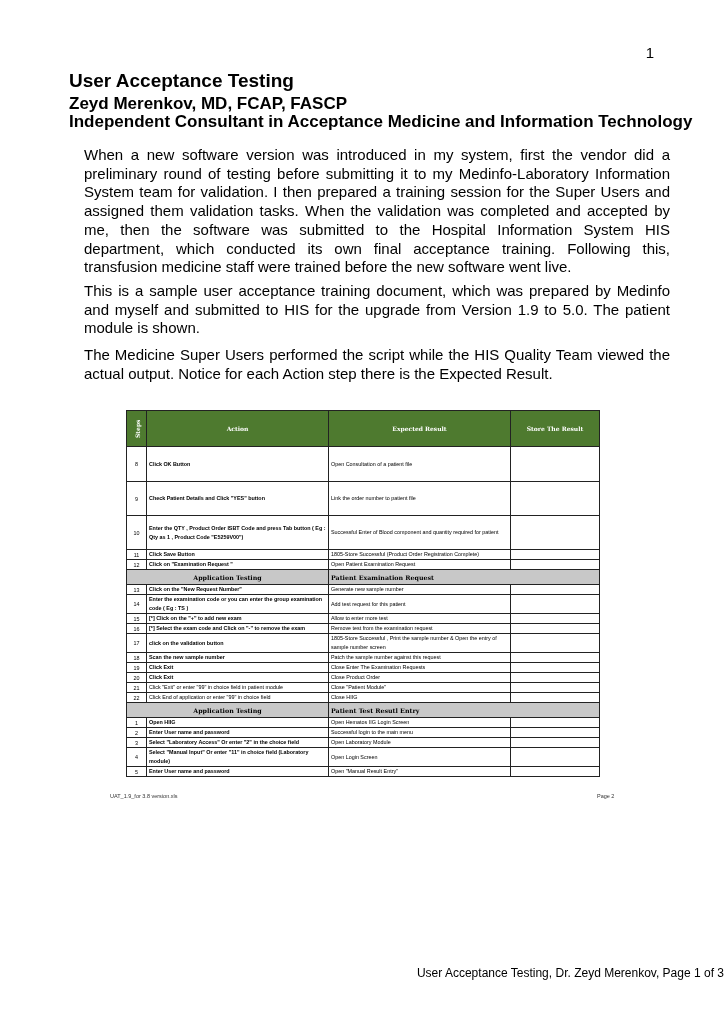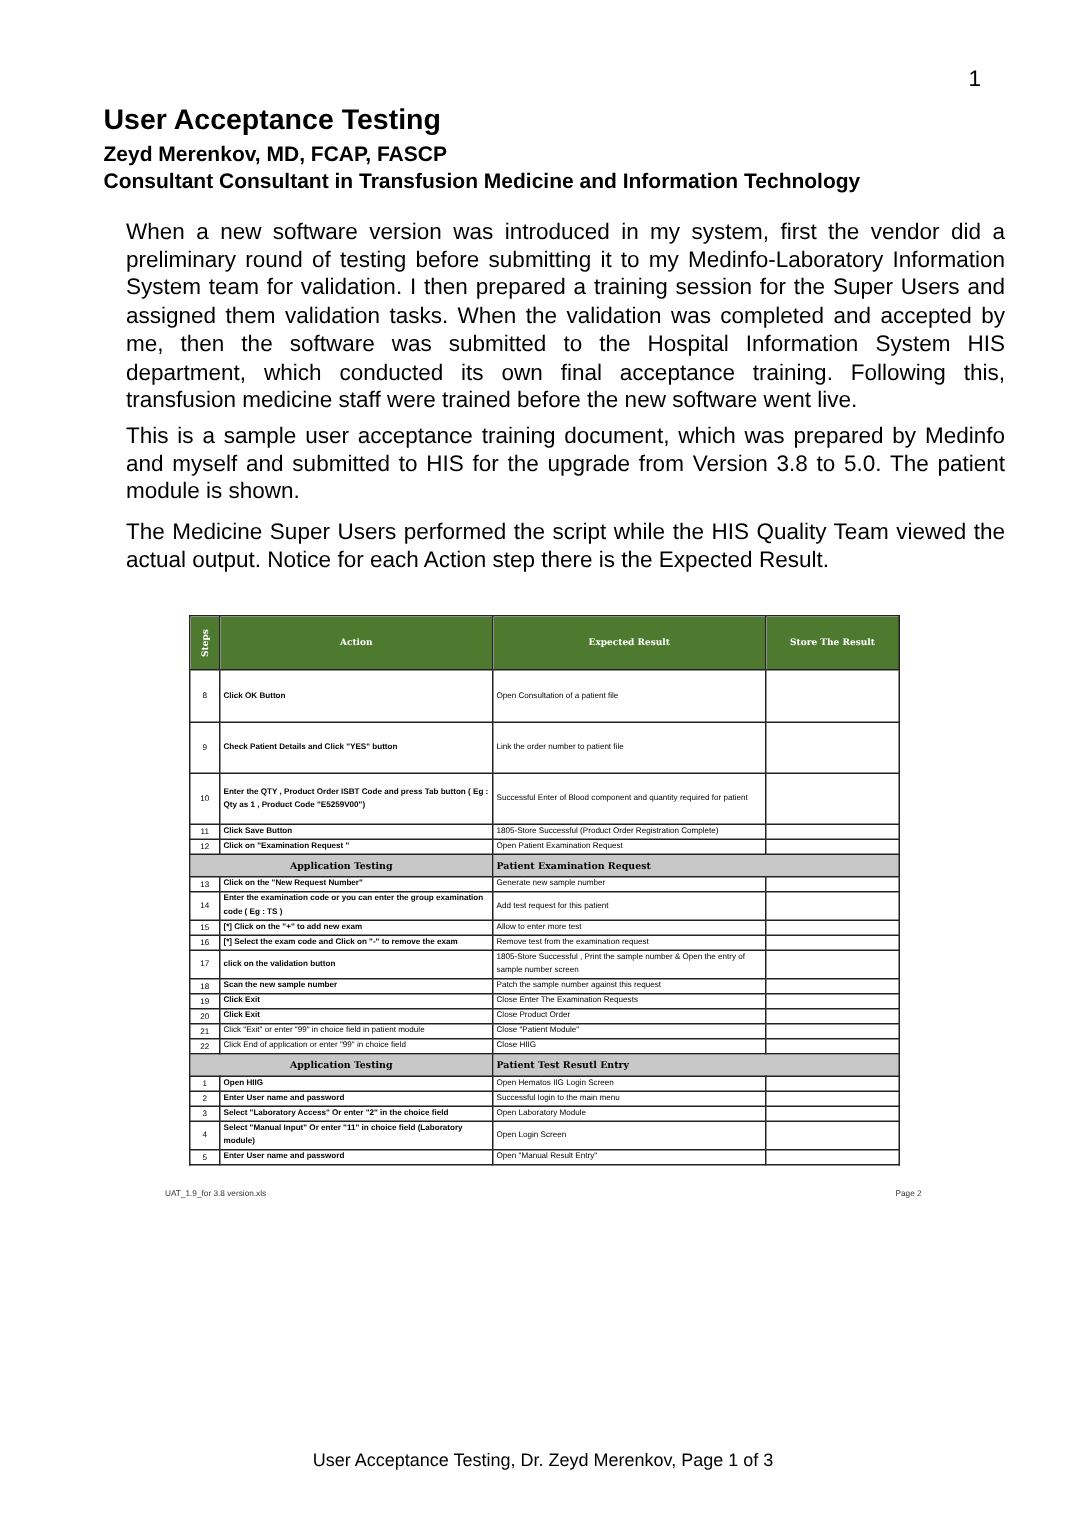--- a/index.html
+++ b/index.html
@@ -1,51 +1,51 @@
 <!DOCTYPE html>
 <html><head>
 <meta charset="utf-8">
 <style>
   html, body { margin: 0; padding: 0; background: #ffffff; }
   body { width: 724px; height: 1024px; position: relative; overflow: hidden; font-family: "Liberation Sans", sans-serif; color: #000; }
   .page-number { position: absolute; top: 44px; right: 70px; font-size: 15px; }
   .title { position: absolute; left: 69px; top: 70px; font-size: 19px; font-weight: bold; margin: 0; }
-  .subtitle { position: absolute; left: 69px; font-size: 14px; font-weight: bold; margin: 0; }
+  .subtitle { position: absolute; left: 69px; font-size: 17px; font-weight: bold; margin: 0; }
   .sub1 { top: 94px; }
   .sub2 { top: 112px; }
   .para { position: absolute; left: 84px; width: 586px; font-size: 15px; line-height: 18.7px; text-align: justify; margin: 0; }
   .p1 { top: 146px; }
   .p2 { top: 282px; }
   .p3 { top: 346px; }
 
   .sheet { position: absolute; left: 126px; top: 410px; width: 473px; }
   table.uat { border-collapse: collapse; width: 473px; table-layout: fixed; font-family: "Liberation Sans", sans-serif; }
   table.uat td, table.uat th { border: 1px solid #222; font-size: 5.4px; padding: 0 2px; vertical-align: middle; overflow: hidden; }
   table.uat th { background: #4e7a2f; color: #fff; font-family: "DejaVu Serif", serif; font-weight: bold; font-size: 6px; height: 31px; }
   th.steps-h { writing-mode: vertical-rl; transform: rotate(180deg); font-size: 5.5px; padding: 0; }
   td.num { text-align: center; font-size: 5.5px; }
   td.act { font-weight: bold; line-height: 9px; }
   td.act.normal { font-weight: normal; }
   td.res { line-height: 9px; }
   tr.section td { background: #c8c8c8; font-family: "DejaVu Serif", serif; font-weight: bold; font-size: 6.3px; height: 14px; }
   tr.section td.sec-left { text-align: center; }
   .footer-left { position: absolute; left: 110px; top: 793px; font-size: 5.5px; color: #333; }
   .footer-right { position: absolute; left: 597px; top: 793px; font-size: 5.5px; color: #333; }
-  .page-footer { position: absolute; top: 966px; left: 0; width: 724px; text-align: center; font-size: 12px; }
+  .page-footer { position: absolute; top: 966px; left: 0; width: 724px; text-align: right; font-size: 12px; }
 </style>
 </head>
 <body>
 
 <div class="page-number">1</div>
 <h1 class="title">User Acceptance Testing</h1>
 <h2 class="subtitle sub1">Zeyd Merenkov, MD, FCAP, FASCP</h2>
-<h2 class="subtitle sub2">Consultant Consultant in Transfusion Medicine and Information Technology</h2>
+<h2 class="subtitle sub2">Independent Consultant in Acceptance Medicine and Information Technology</h2>
 
 <p class="para p1">When a new software version was introduced in my system, first the vendor did a preliminary round of testing before submitting it to my Medinfo-Laboratory Information System team for validation.  I then prepared a training session for the Super Users and assigned them validation tasks.  When the validation was completed and accepted by me, then the software was submitted to the Hospital Information System HIS department, which conducted its own final acceptance training.  Following this, transfusion medicine staff were trained before the new software went live.</p>
-<p class="para p2">This is a sample user acceptance training document, which was prepared by Medinfo and myself and submitted to HIS for the upgrade from Version 3.8 to 5.0.  The patient module is shown.</p>
+<p class="para p2">This is a sample user acceptance training document, which was prepared by Medinfo and myself and submitted to HIS for the upgrade from Version 1.9 to 5.0.  The patient module is shown.</p>
 <p class="para p3">The Medicine Super Users performed the script while the HIS Quality Team viewed the actual output.  Notice for each Action step there is the Expected Result.</p>
 
 <div class="sheet">
   <table class="uat">
     <colgroup>
       <col style="width:20px">
         <col style="width:182px">
         <col style="width:182px">
         <col style="width:89px">
     </colgroup>

